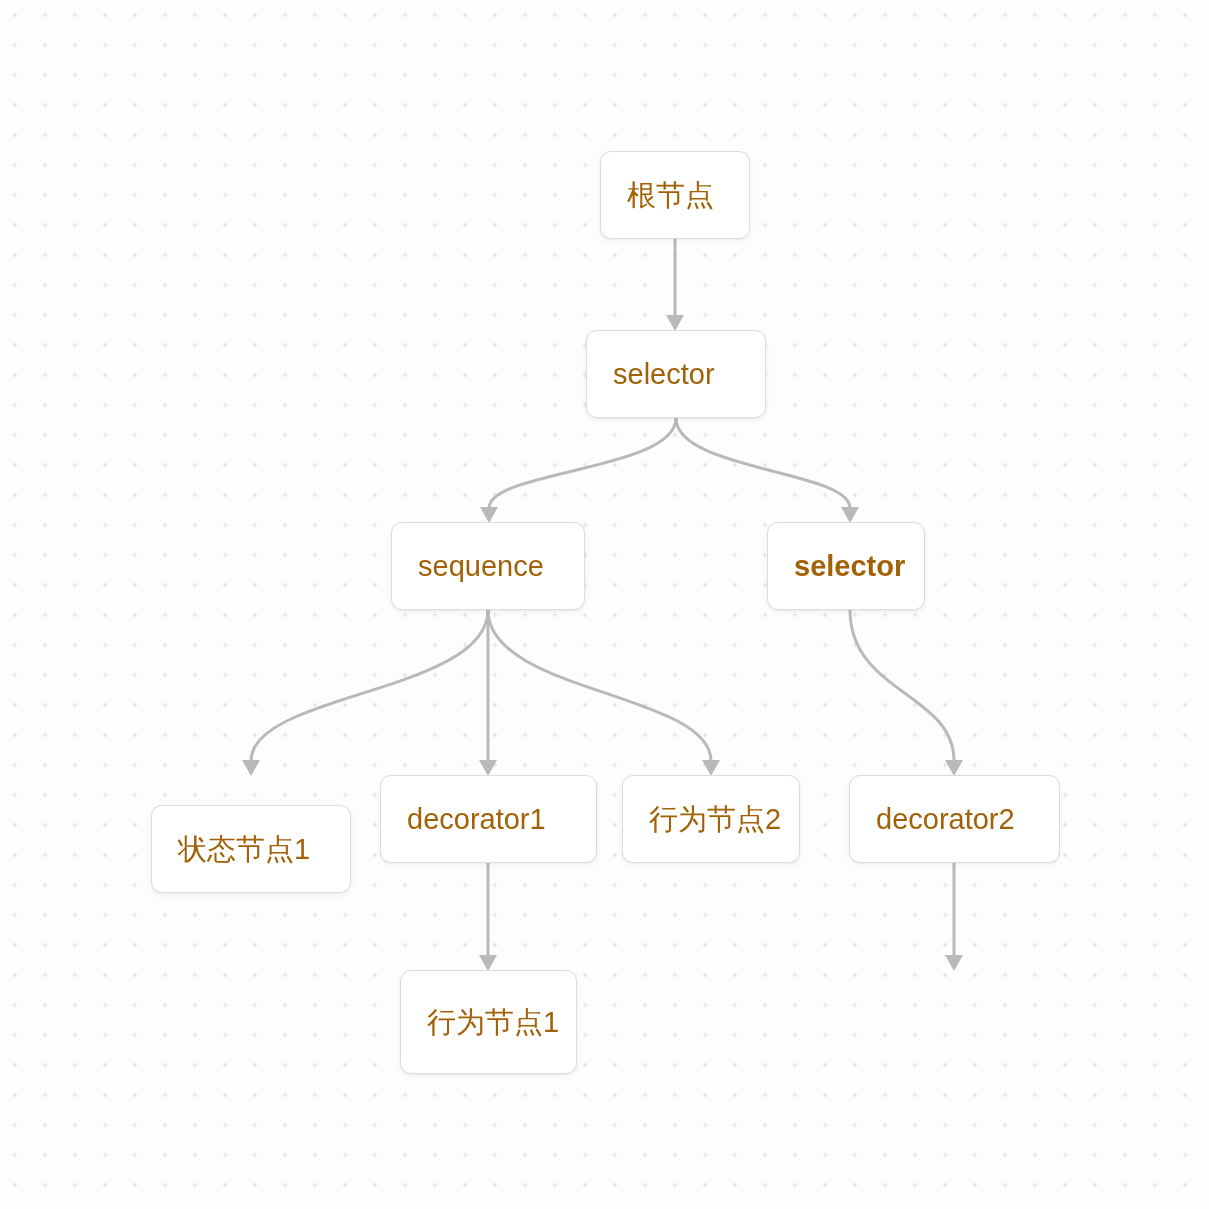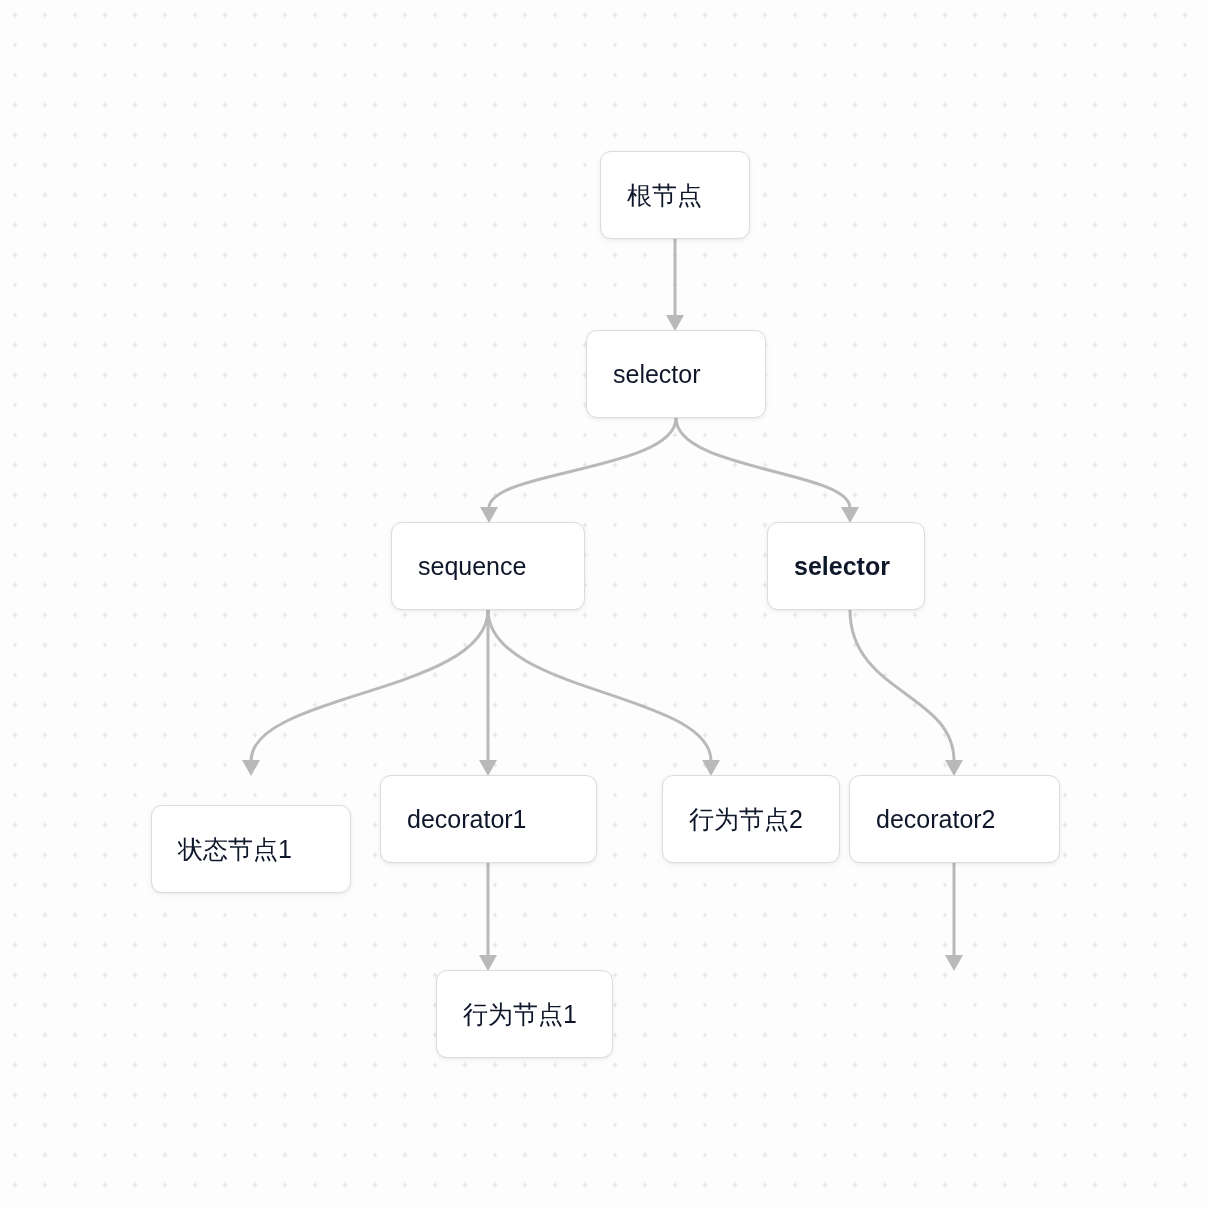--- a/index.html
+++ b/index.html
@@ -27,22 +27,22 @@
     background: #ffffff;
     border: 1.5px solid #dcdcdc;
     border-radius: 11px;
     box-shadow: 0 2px 6px rgba(0,0,0,0.05), 0 1px 2px rgba(0,0,0,0.04);
     display: flex;
     align-items: center;
     padding-left: 26px;
     cursor: default;
   }
   .node .label {
-    font-size: 25px;
-    color: #0f172a;
+    font-size: 29px;
+    color: #a16207;
     white-space: nowrap;
     line-height: 1;
   }
 </style>
 </head>
 <body>
 
 <div class="canvas">
 
   <svg class="layer" width="1209" height="1209" viewBox="0 0 1209 1209">
@@ -119,26 +119,26 @@
   </div>
 
   <div class="node" style="left:151px; top:775px; width:200px; height:88px;margin-top:30px;">
     <span class="label">状态节点1</span>
   </div>
 
   <div class="node" style="left:380px; top:775px; width:217px; height:88px;">
     <span class="label">decorator1</span>
   </div>
 
-  <div class="node" style="left:622px; top:775px; width:178px; height:88px;margin-left:40px;">
+  <div class="node" style="left:622px; top:775px; width:178px; height:88px;">
     <span class="label">行为节点2</span>
   </div>
 
   <div class="node" style="left:849px; top:775px; width:211px; height:88px;">
     <span class="label">decorator2</span>
   </div>
 
-  <div class="node" style="left:400px; top:970px; width:177px; height:88px;margin-left:36px;">
+  <div class="node" style="left:400px; top:970px; width:177px; height:104px;">
     <span class="label">行为节点1</span>
   </div>
 
 
 </div>
 
 </body></html>

